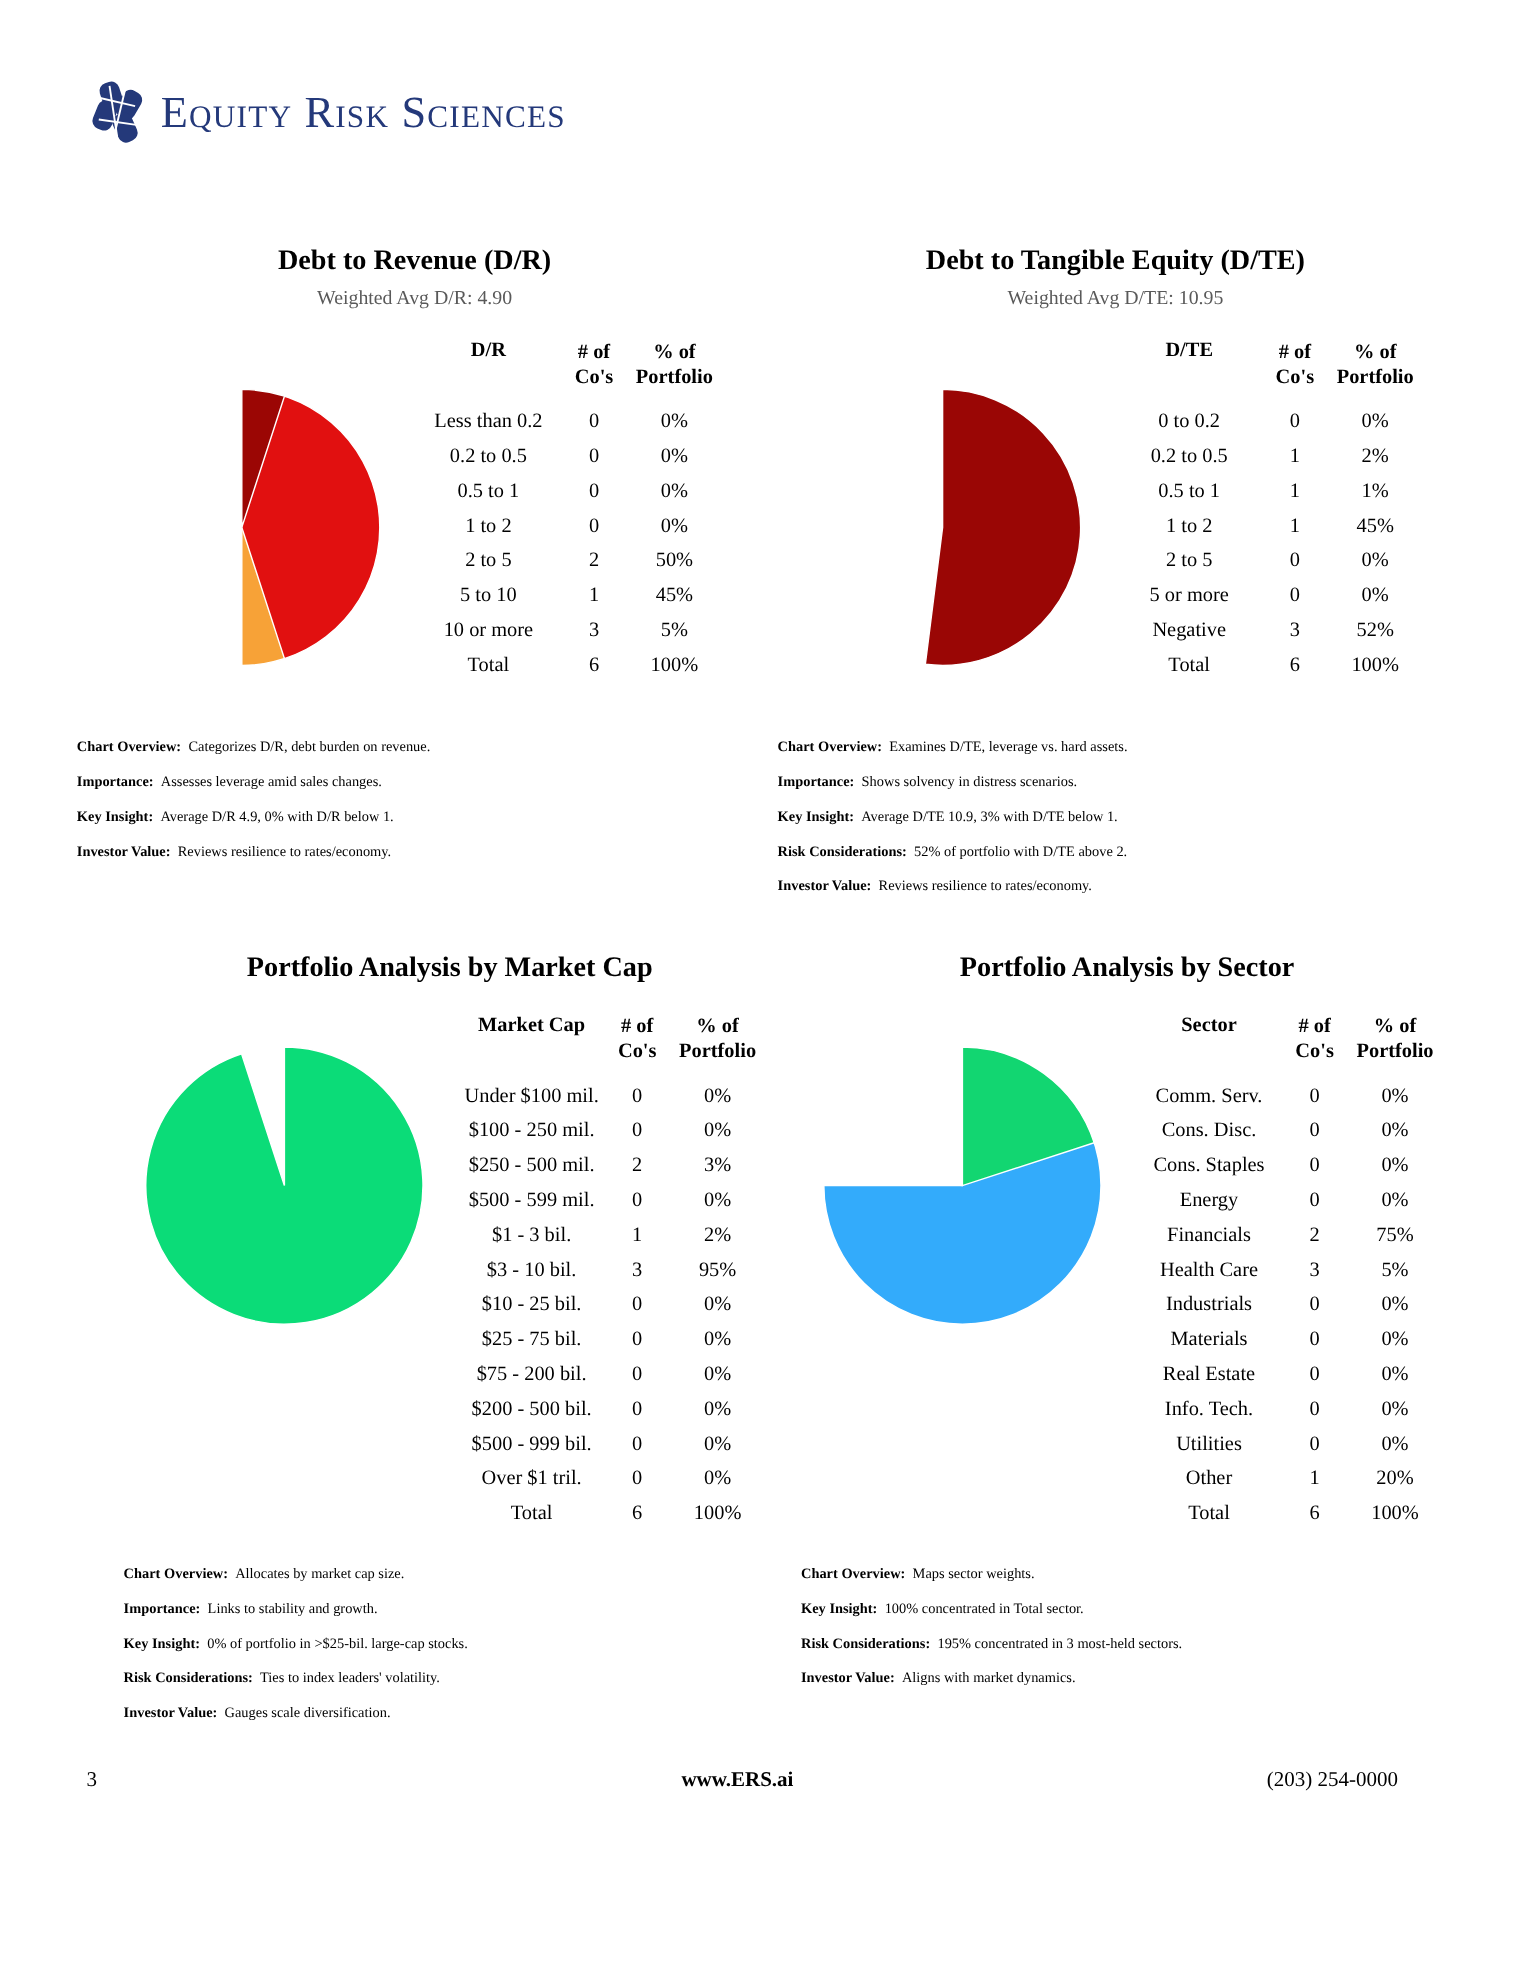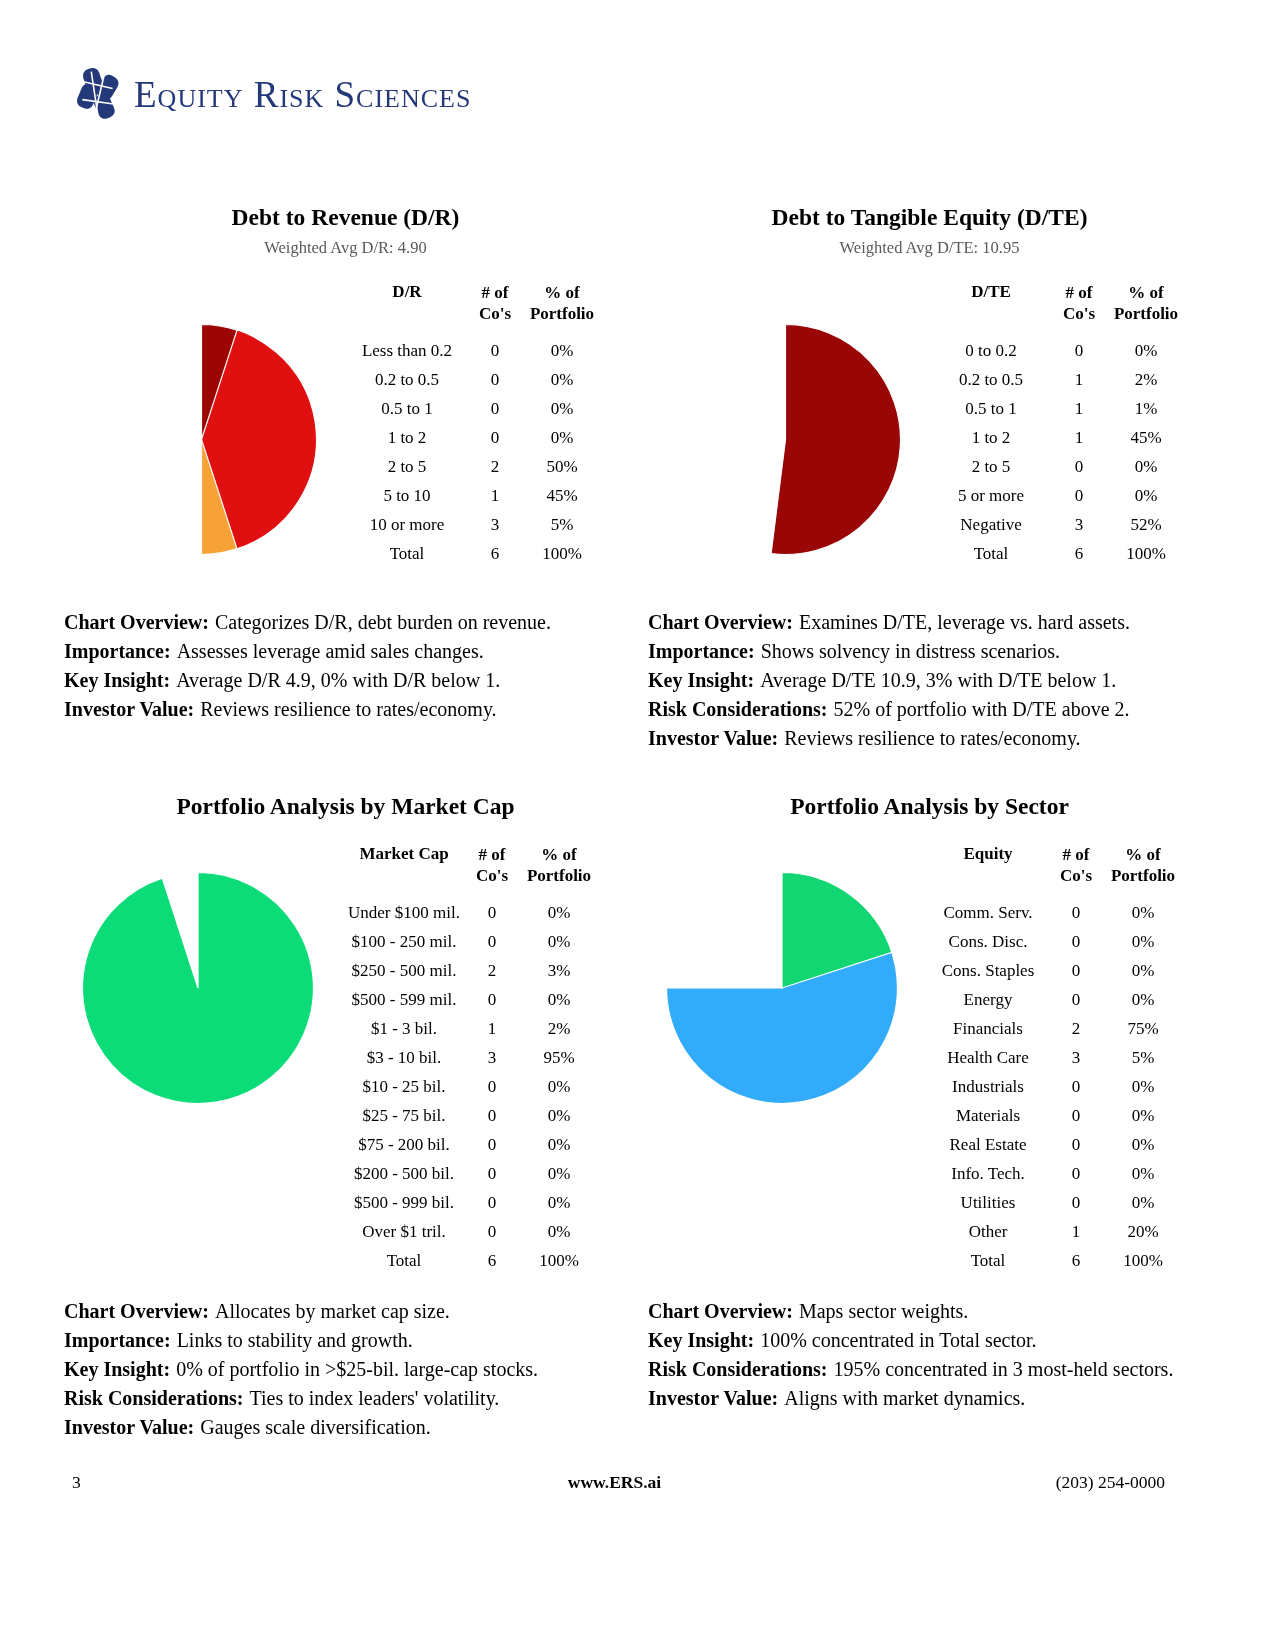--- a/index.html
+++ b/index.html
@@ -15,39 +15,39 @@
   .logo { display: flex; align-items: center; gap: 10px; margin-left: 8px; }
   .logo-mark { flex: 0 0 auto; }
   .logo-text {
     font-variant: small-caps;
     font-size: 37px; letter-spacing: 1px; color: #24397a; font-weight: 500;
     line-height: 1;
   }
 
   
   .panels { display: grid; grid-template-columns: 1fr 1fr; column-gap: 21px; margin-top: 82px; }
-  .panels.row2 { margin-top: 40px; }
+  .panels.row2 { margin-top: 40px; margin-left: 39px; }
   .panel-title { font-size: 23.5px; font-weight: bold; text-align: center; }
   .panel-subtitle { font-size: 16.5px; color: #595959; text-align: center; margin-top: 7px; }
   .chart-row { display: flex; margin-top: 24px; }
   svg.pie { flex: 0 0 auto; }
   .panels.row1 svg.pie { margin: 40px 0 0 20px; }
   .panels.row2 svg.pie { margin: 26px 0 0 16px; }
 
   
   .data-table { margin-left: 24px; font-size: 17px; }
   .t-row { display: flex; height: 29px; align-items: center; }
   .t-row.t-head { height: auto; align-items: flex-start; margin-bottom: 12px; font-weight: bold; }
   .t-head .t-cell span { display: block; text-align: center; line-height: 21px; }
   .t-cell.c1 { width: 128px; text-align: center; }
   .t-cell.c2 { width: 48px; text-align: center; }
   .t-cell.c3 { width: 86px; text-align: center; }
 
   
-  .notes { margin-top: 40px; font-size: 20px; }
+  .notes { margin-top: 40px; font-size: 12px; }
   .panels.row2 .notes { margin-top: 22px; }
   .note-line { line-height: 29px; }
   .note-label { font-weight: bold; margin-right: 6px; }
 
   
   .footer {
     position: absolute; left: 64px; right: 110px; top: 1472px;
     font-size: 17.5px;
   }
   .footer .page-num { position: absolute; left: 8px; }
@@ -323,21 +323,21 @@
     <section class="panel">
       <h2 class="panel-title">Portfolio Analysis by Sector</h2>
       <div class="chart-row">
         <svg class="pie" width="236" height="236" viewBox="0 0 235 235">
             <path d="M117.5,117.5 L117.50,2.50 A115,115 0 1 1 2.50,117.50 Z" fill="#33ABFB" stroke="#ffffff" stroke-width="1.2"></path>
             <path d="M117.5,117.5 L117.50,2.50 A115,115 0 0 1 153.04,8.13 Z" fill="#4C3DB2" stroke="#ffffff" stroke-width="1.2"></path>
             <path d="M117.5,117.5 L117.50,2.50 A115,115 0 0 1 226.87,81.96 Z" fill="#12D671" stroke="#ffffff" stroke-width="1.2"></path>
           </svg>
         <div class="data-table">
             <div class="t-row t-head">
-              <div class="t-cell c1">Equity</div>
+              <div class="t-cell c1">Sector</div>
               <div class="t-cell c2">
                 <span># of</span>
                 <span>Co's</span>
               </div>
               <div class="t-cell c3">
                 <span>% of</span>
                 <span>Portfolio</span>
               </div>
             </div>
             <div class="t-row">

